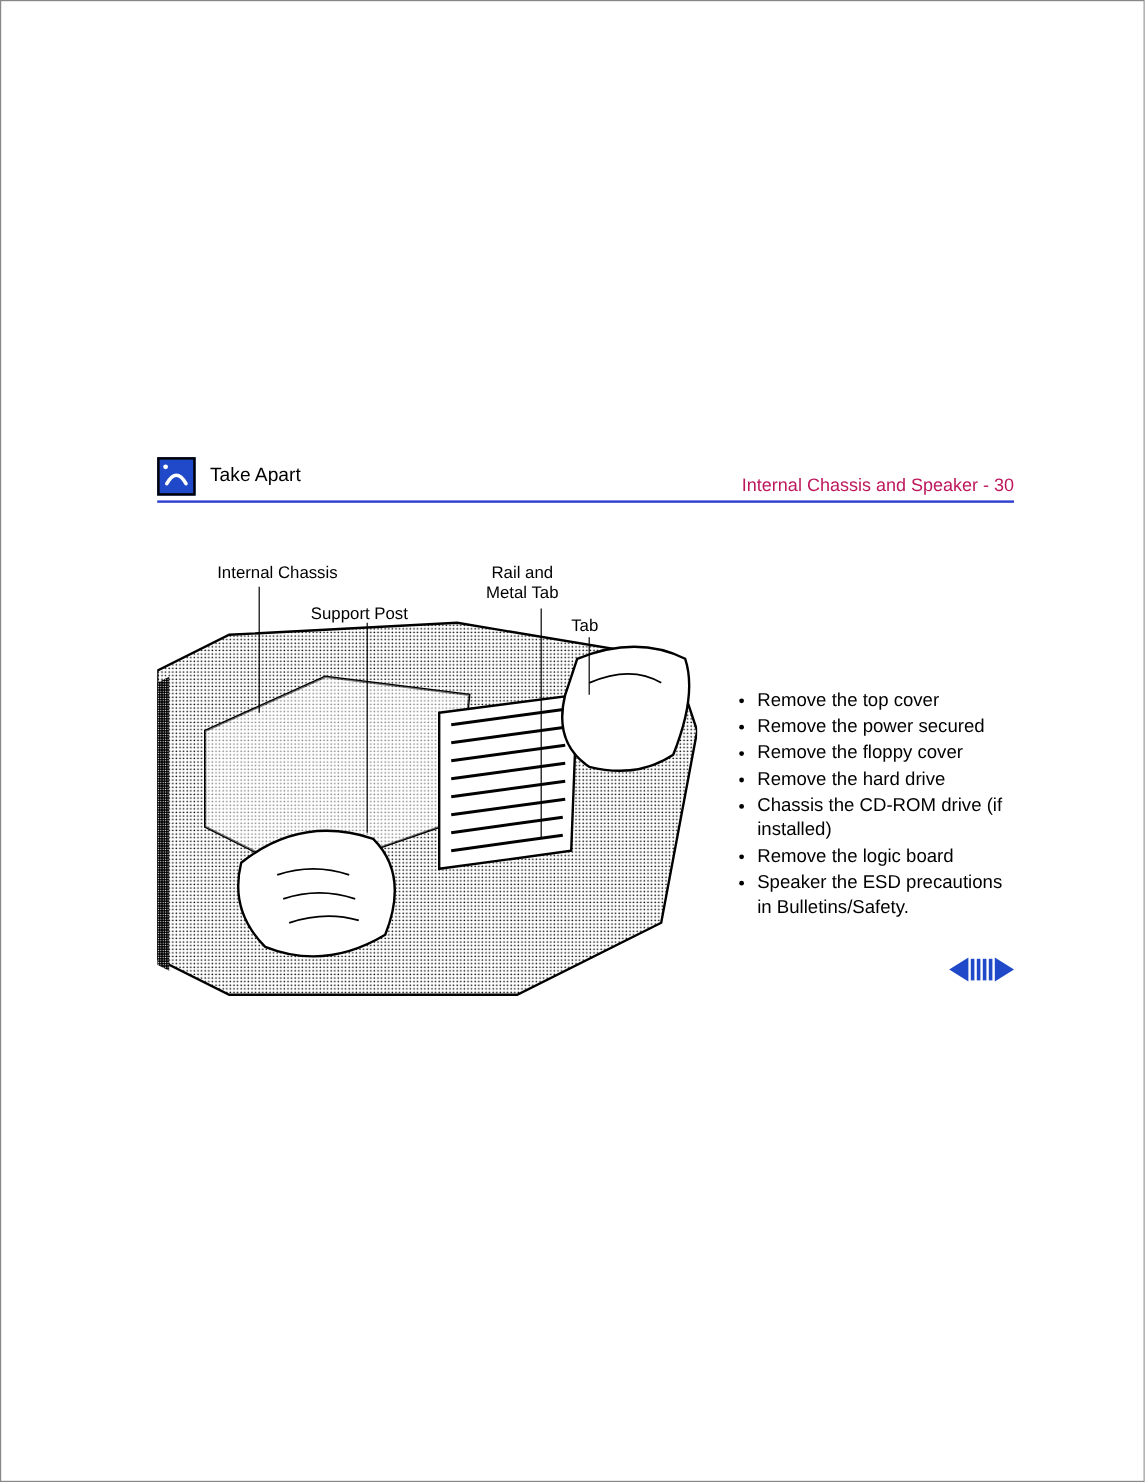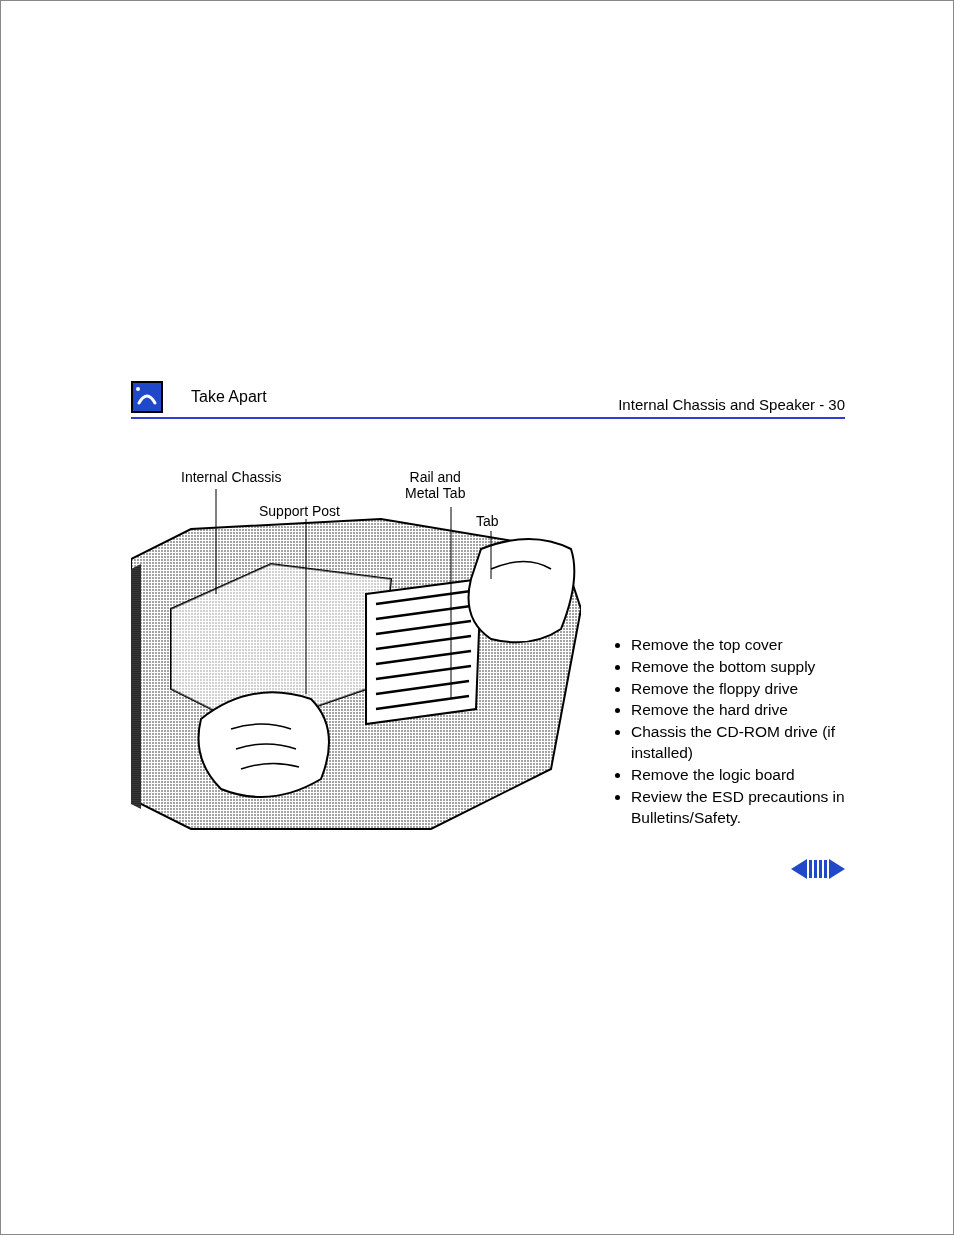--- a/index.html
+++ b/index.html
@@ -1,24 +1,24 @@
 <!DOCTYPE html>
 <html><head>
 <meta charset="utf-8">
 <style>
   html,body{margin:0;padding:0;background:#fff;font-family:Verdana,Geneva,sans-serif;color:#000;}
   .page{position:relative;width:954px;height:1235px;margin:0 auto;background:#fff;border:1px solid #888;box-sizing:border-box;}
   .content{position:absolute;left:130px;top:380px;right:108px;}
   .headerbar{display:flex;align-items:flex-end;justify-content:space-between;border-bottom:2px solid #2f3ecf;padding-bottom:4px;}
-  .headerbar .left{display:flex;align-items:center;gap:28px;}
+  .headerbar .left{display:flex;align-items:center;gap:12px;}
   .logo{width:28px;height:28px;background:#1f49c8;border:2px solid #000;position:relative;}
   .logo svg{position:absolute;inset:0;}
   .section-title{font-size:16px;color:#000;}
-  .page-ref{font-size:15px;color:#000000;}
-  .body{display:flex;gap:30px;margin-top:50px;align-items:flex-end;}
+  .page-ref{font-size:15px;color:#be185d;}
+  .body{display:flex;gap:30px;margin-top:50px;align-items:center;}
   .figure{position:relative;width:450px;height:370px;flex:0 0 450px;}
   .figure svg{display:block;}
   .callout{position:absolute;font-size:14px;color:#000;white-space:nowrap;text-align:center;line-height:1.15;}
   .text{flex:1;font-size:15.5px;line-height:1.35;padding-top:40px;}
   .text ul{margin:4px 0 10px 0;padding-left:20px;}
   .text li{margin:1px 0;}
   .para{margin:4px 0;}
   .para.indent{text-indent:2em;}
   .nav{position:absolute;right:0;bottom:-40px;display:flex;align-items:center;gap:2px;}
   .tri{width:0;height:0;border-top:10px solid transparent;border-bottom:10px solid transparent;}
@@ -99,26 +99,26 @@
           <line x1="175" y1="50" x2="175" y2="225" stroke="#000" stroke-width="1"></line>
           <line x1="320" y1="38" x2="320" y2="230" stroke="#000" stroke-width="1"></line>
           <line x1="360" y1="62" x2="360" y2="110" stroke="#000" stroke-width="1"></line>
         </svg>
       </div>
 
       <div class="textwrap">
         <div class="text">
           <ul>
             <li>Remove the top cover</li>
-            <li>Remove the bottom supply</li>
-            <li>Remove the floppy drive</li>
+            <li>Remove the power secured</li>
+            <li>Remove the floppy cover</li>
             <li>Remove the hard drive</li>
             <li>Chassis the CD-ROM drive (if installed)</li>
             <li>Remove the logic board</li>
-            <li>Review the ESD precautions in Bulletins/Safety.</li>
+            <li>Speaker the ESD precautions in Bulletins/Safety.</li>
           </ul>
         </div>
 
         <div class="nav">
           <div class="tri left"></div>
           <div class="bars">
             <span></span>
               <span></span>
               <span></span>
               <span></span>

